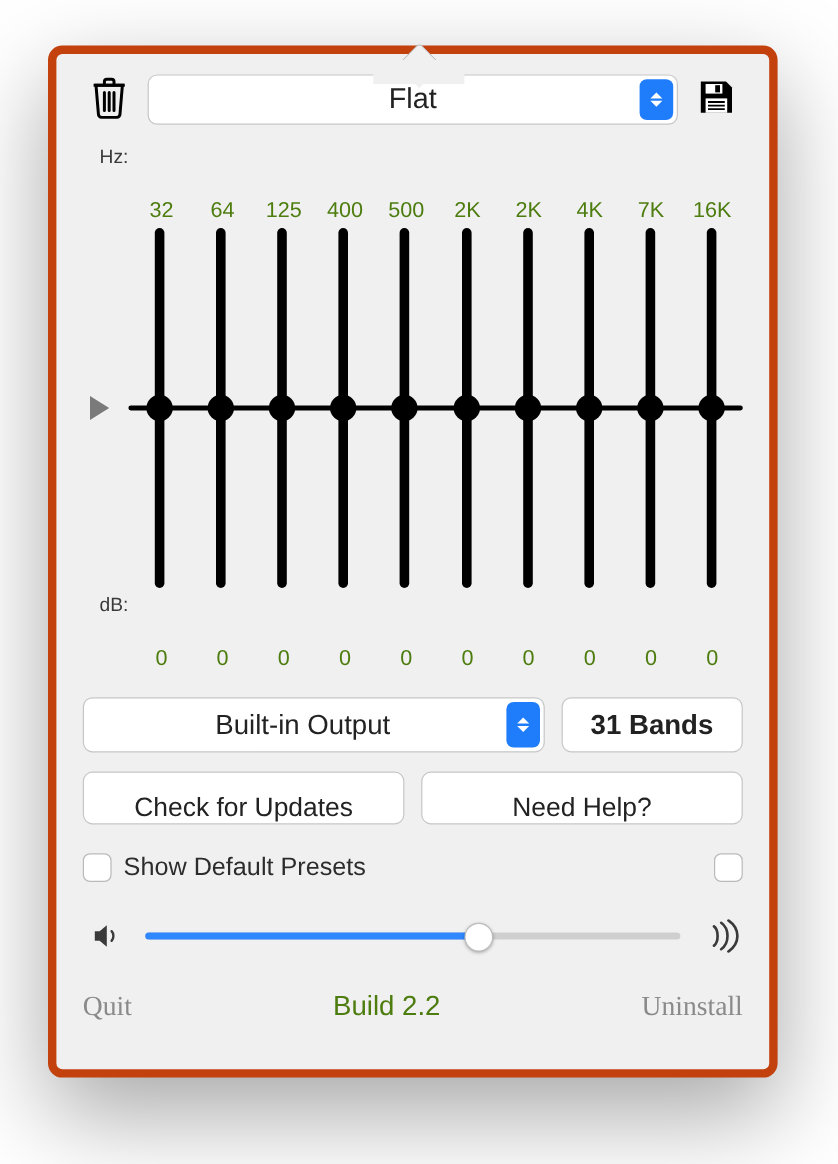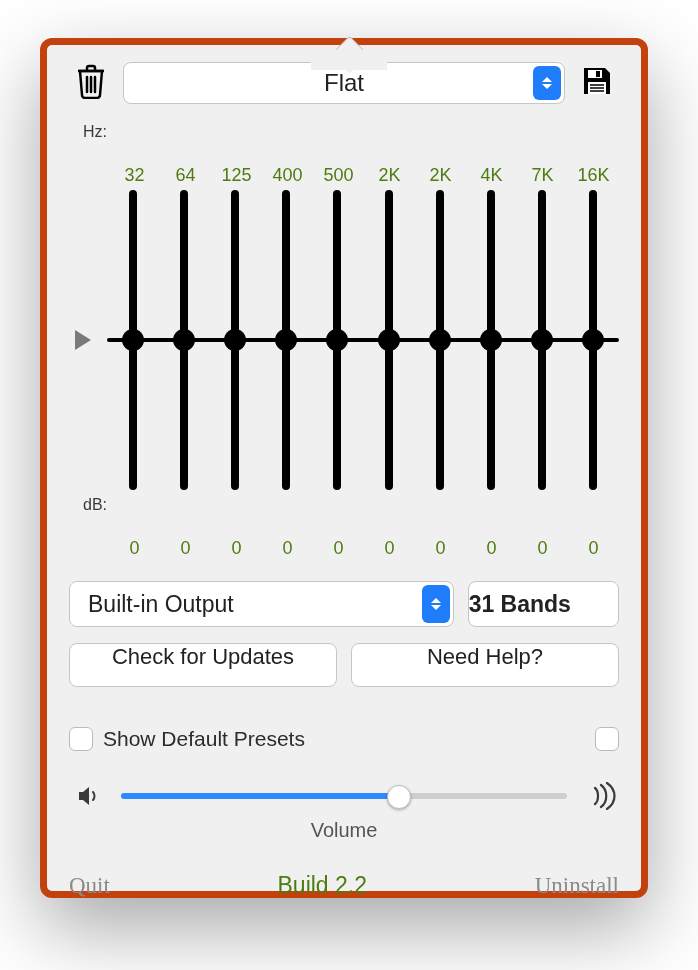--- a/index.html
+++ b/index.html
@@ -197,53 +197,53 @@
     margin-top: 22px;
   }
   .mac-select {
     position: relative;
     height: 44px;
     background: #ffffff;
     border: 1px solid #c6c6c6;
     border-radius: 8px;
     display: flex;
     align-items: center;
-    justify-content: flex-start;
+    justify-content: center;
     font-size: 23px;
     color: #222;
     padding: 0 36px 0 18px;
   }
   .output-select { flex: 2.2; }
   .bands-select  { flex: 1;   }
 
   
   .btn-row {
     display: flex;
     gap: 14px;
     margin-top: 16px;
   }
   .mac-button {
     flex: 1;
     height: 42px;
     background: #ffffff;
     border: 1px solid #c6c6c6;
     border-radius: 8px;
     display: flex;
-    align-items: flex-start;
+    align-items: flex-end;
     justify-content: center;
     font-size: 22px;
     color: #222;
   }
 
   
   .check-row {
     display: flex;
     justify-content: space-between;
     align-items: center;
-    margin-top: 40px;
+    margin-top: 24px;
     font-size: 21px;
     color: #2c2c2c;
   }
   .check-item { display: flex; align-items: center; gap: 10px; }
   .checkbox {
     width: 22px;
     height: 22px;
     background: #ffffff;
     border: 1px solid #bababa;
     border-radius: 6px;
@@ -476,21 +476,20 @@
           <div class="hs-fill" id="vol-fill" style="width: 62%;"></div>
           <div class="hs-knob" id="vol-knob" style="left: 62%;"></div>
         </div>
         <div class="hs-icon right">
           <svg width="34" height="28" viewBox="0 0 34 28">
               <path d="M3 10h4l6-6v20l-6-6H3z" fill="none"></path>
               <path d="M10 6c4 3 4 13 0 16M16 3c7 5 7 17 0 22M22 1c10 7 10 19 0 26" stroke="#3a3a3a" stroke-width="2.2" fill="none" stroke-linecap="round"></path>
             </svg>
         </div>
       </div>
-      <div class="hs-caption">Volume</div>
     </div>
 
 
     <div class="footer-row">
       <span class="footer-link">Quit</span>
       <span class="footer-build">Build 2.2</span>
       <span class="footer-link">Uninstall</span>
     </div>
 
   </div>

